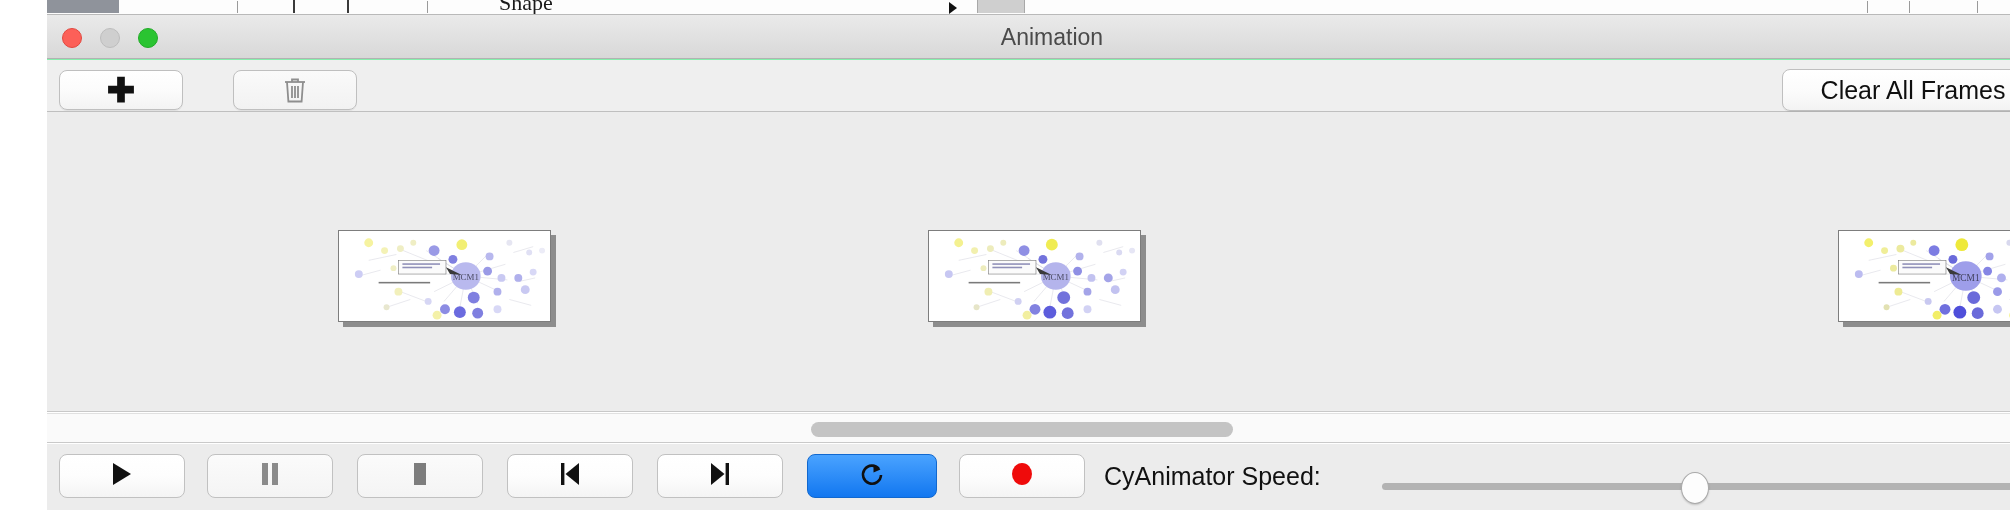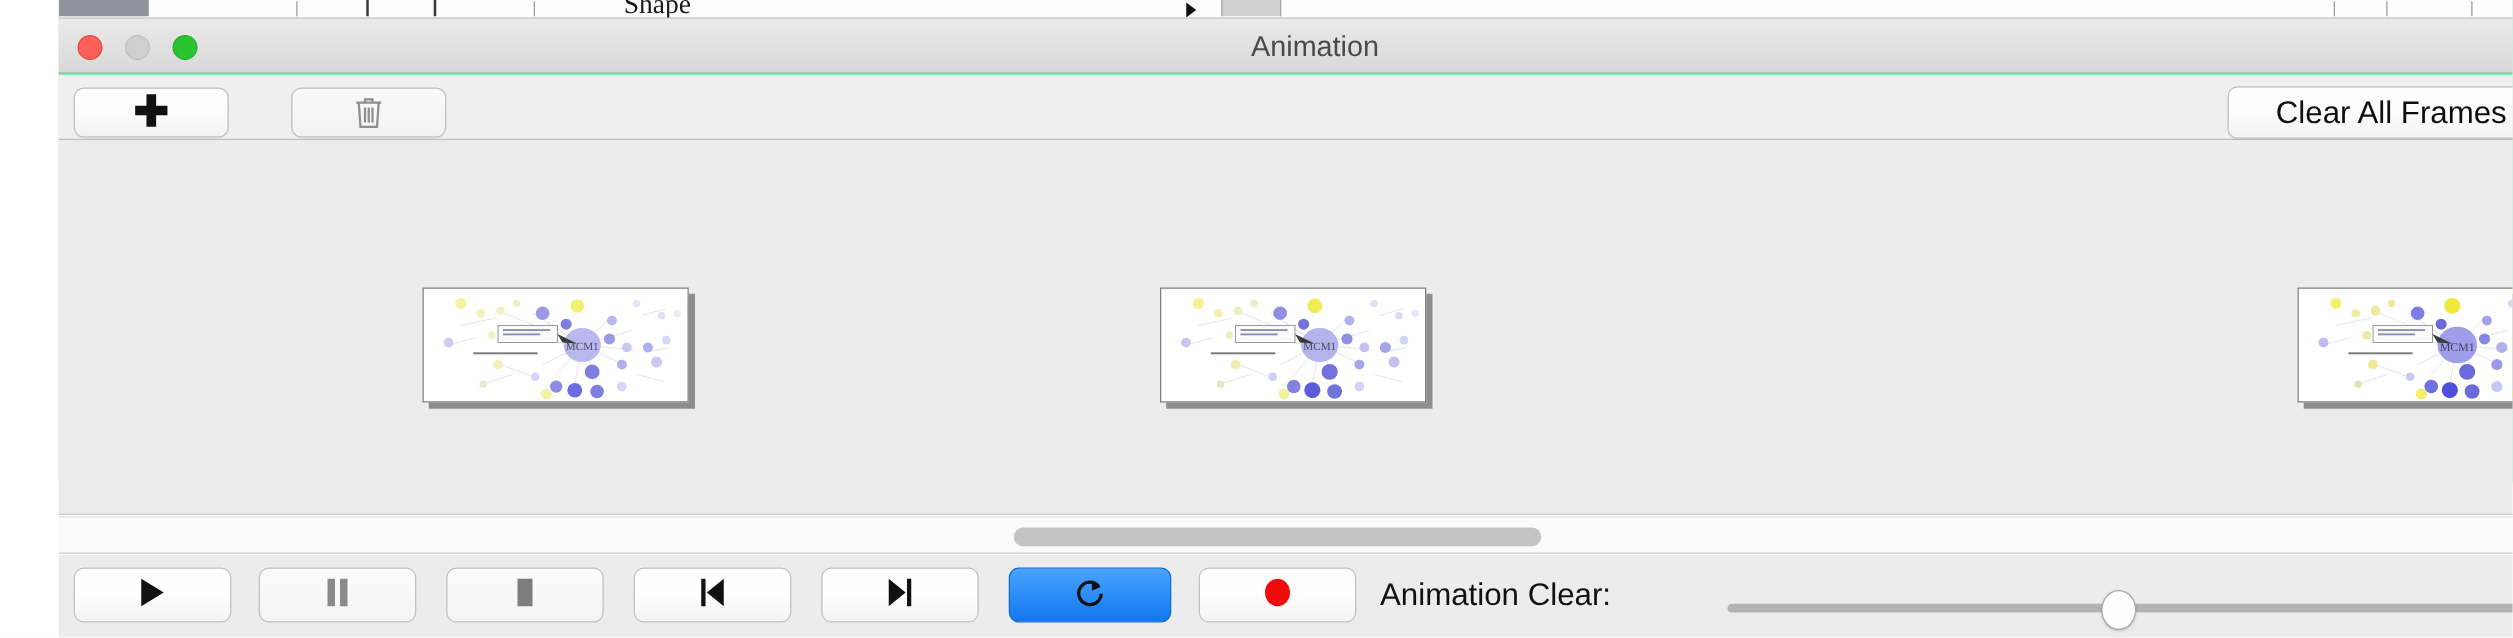--- a/index.html
+++ b/index.html
@@ -415,18 +415,18 @@
     </div>
 
     <div class="pb-btn" style="left:912px;width:126px;">
       <span class="glyph">
         <svg width="26" height="28" viewBox="0 0 26 28">
             <ellipse cx="13" cy="14" rx="10" ry="11" fill="#ef0b0b"></ellipse>
           </svg>
       </span>
     </div>
 
-    <div class="speed-label">Animation Clear:</div>
+    <div class="speed-label">CyAnimator Speed:</div>
     <div class="slider-track"></div>
     <div class="slider-knob"></div>
   </div>
 
 </div>
 
 </body></html>

